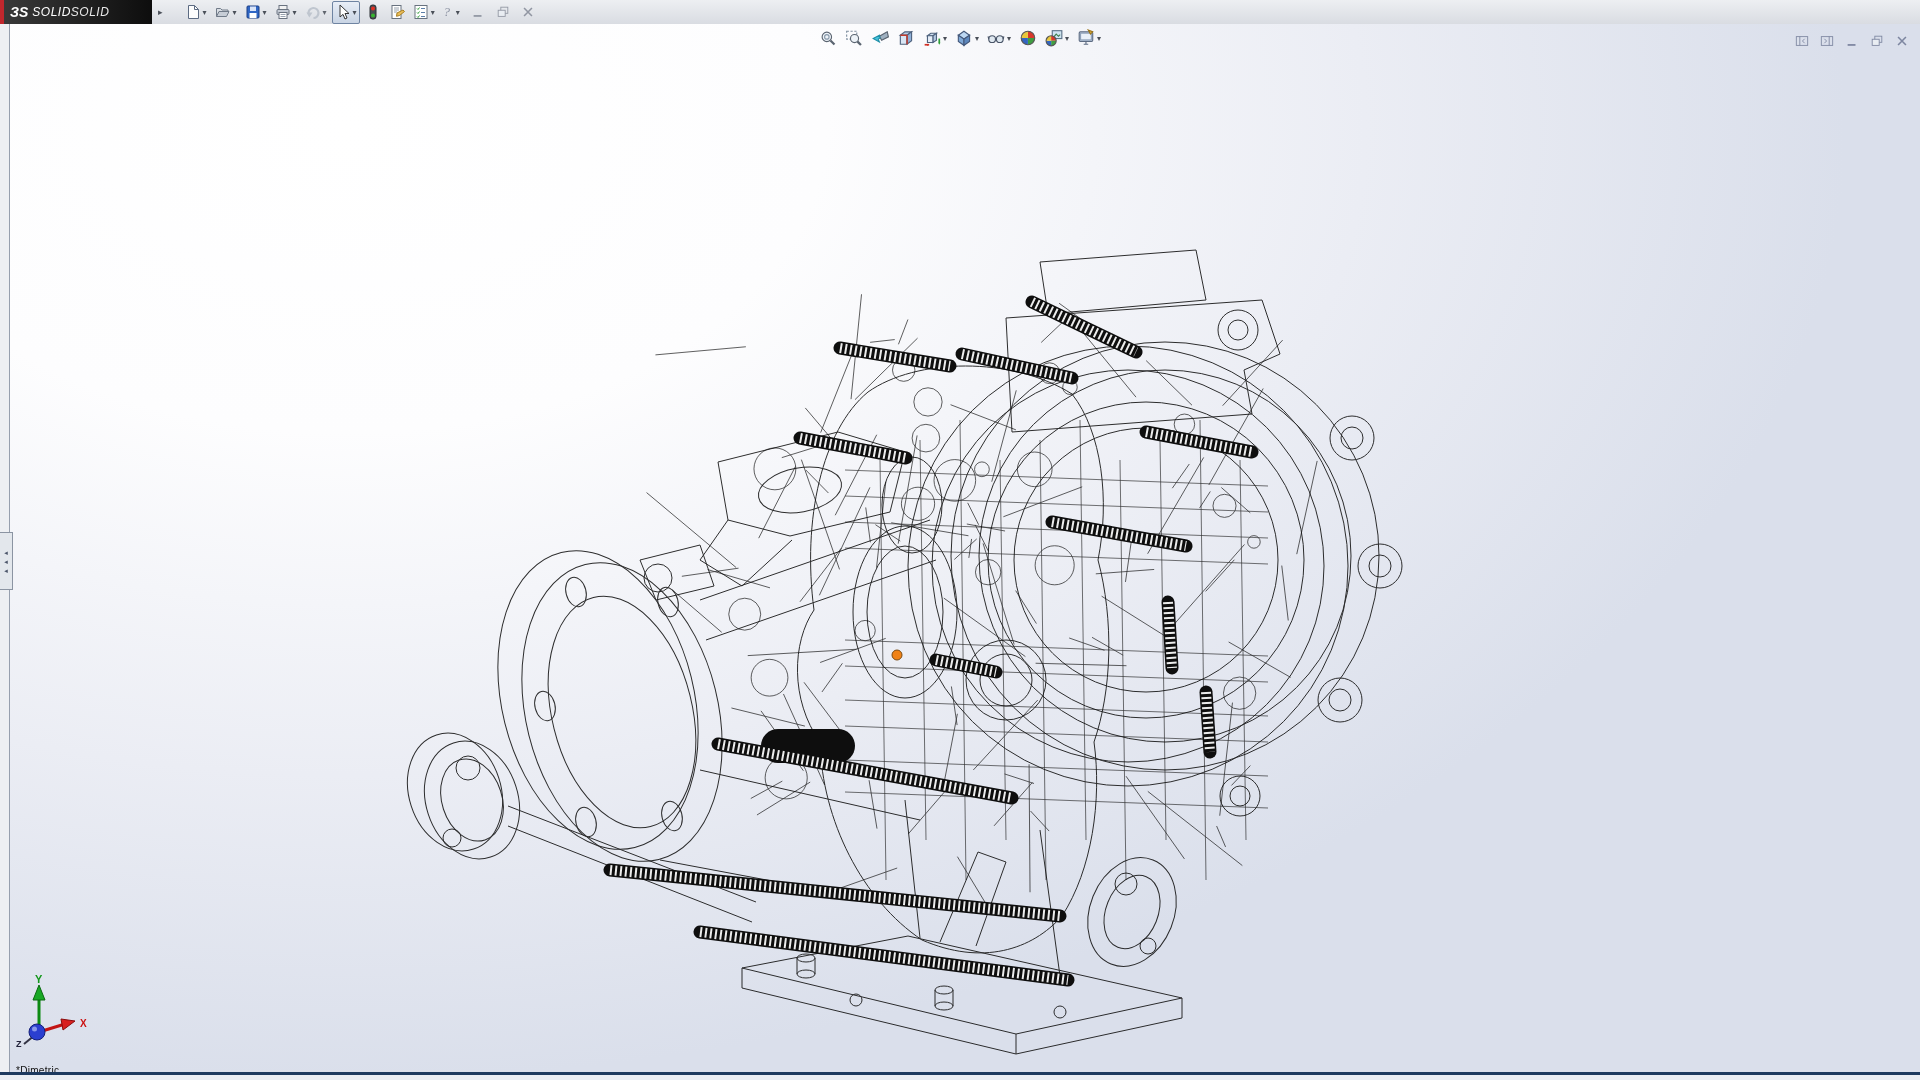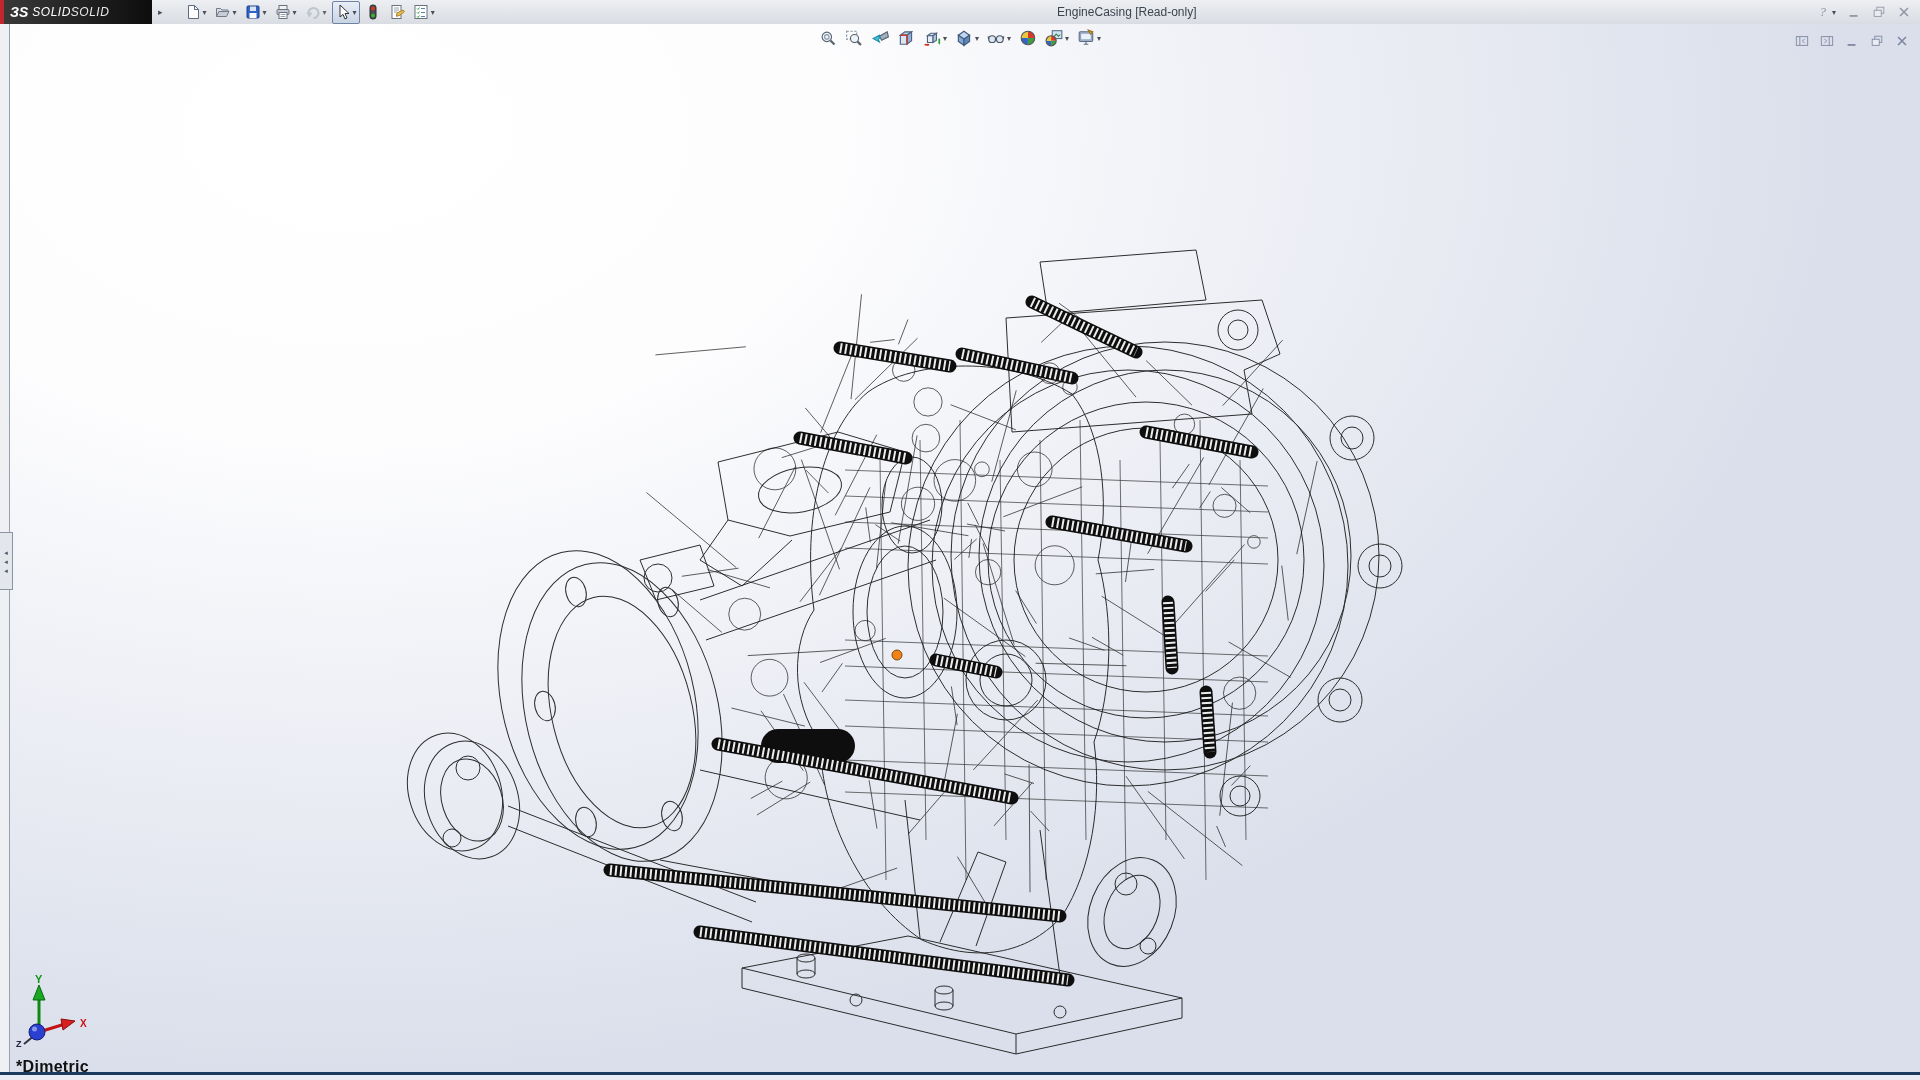--- a/index.html
+++ b/index.html
@@ -48,21 +48,21 @@
   
   .left-strip{position:absolute;left:0;top:0;bottom:0;width:9px;background:#eef0f3;border-right:1px solid #97a0ae;}
   .splitter-handle{position:absolute;left:0;top:508px;width:12px;height:56px;background:#e3e7ec;
     border:1px solid #8b94a2;border-left:none;display:flex;flex-direction:column;align-items:center;justify-content:center;gap:2px;cursor:pointer;}
   .splitter-handle span{color:#4a5468;font-size:7px;line-height:7px;}
 
   
   .triad{position:absolute;left:8px;bottom:24px;width:92px;height:76px;}
 
   
-  .orient-label{position:absolute;left:16px;bottom:-4px;font-size:16px;font-weight:700;color:#101010;letter-spacing:.3px;}
+  .orient-label{position:absolute;left:16px;bottom:-4px;font-size:10px;font-weight:400;color:#101010;letter-spacing:.3px;}
 
   
   .statusbar{position:absolute;left:0;bottom:0;width:1920px;height:8px;background:#e9edf3;border-top:3px solid #1d3a5f;box-sizing:border-box;}
 </style>
 </head>
 <body>
 
 <svg width="0" height="0" style="position:absolute">
   <defs>
     <symbol id="sym-new" viewBox="0 0 16 16">
@@ -251,21 +251,20 @@
           </svg>
         </div>
         <div class="tb-btn">
           <svg class="ico" viewBox="0 0 16 16">
             <use href="#sym-options"></use>
           </svg>
           <span class="dd">▾</span>
         </div>
       </div>
 
-    <div class="title-text">EngineCasing [Read-only]</div>
 
     <div class="win-controls" id="win-controls">
         <div class="tb-btn">
           <svg class="ico" viewBox="0 0 16 16">
             <use href="#sym-help"></use>
           </svg>
           <span class="dd">▾</span>
         </div>
         <div class="tb-btn">
           <svg class="ico" viewBox="0 0 16 16">

